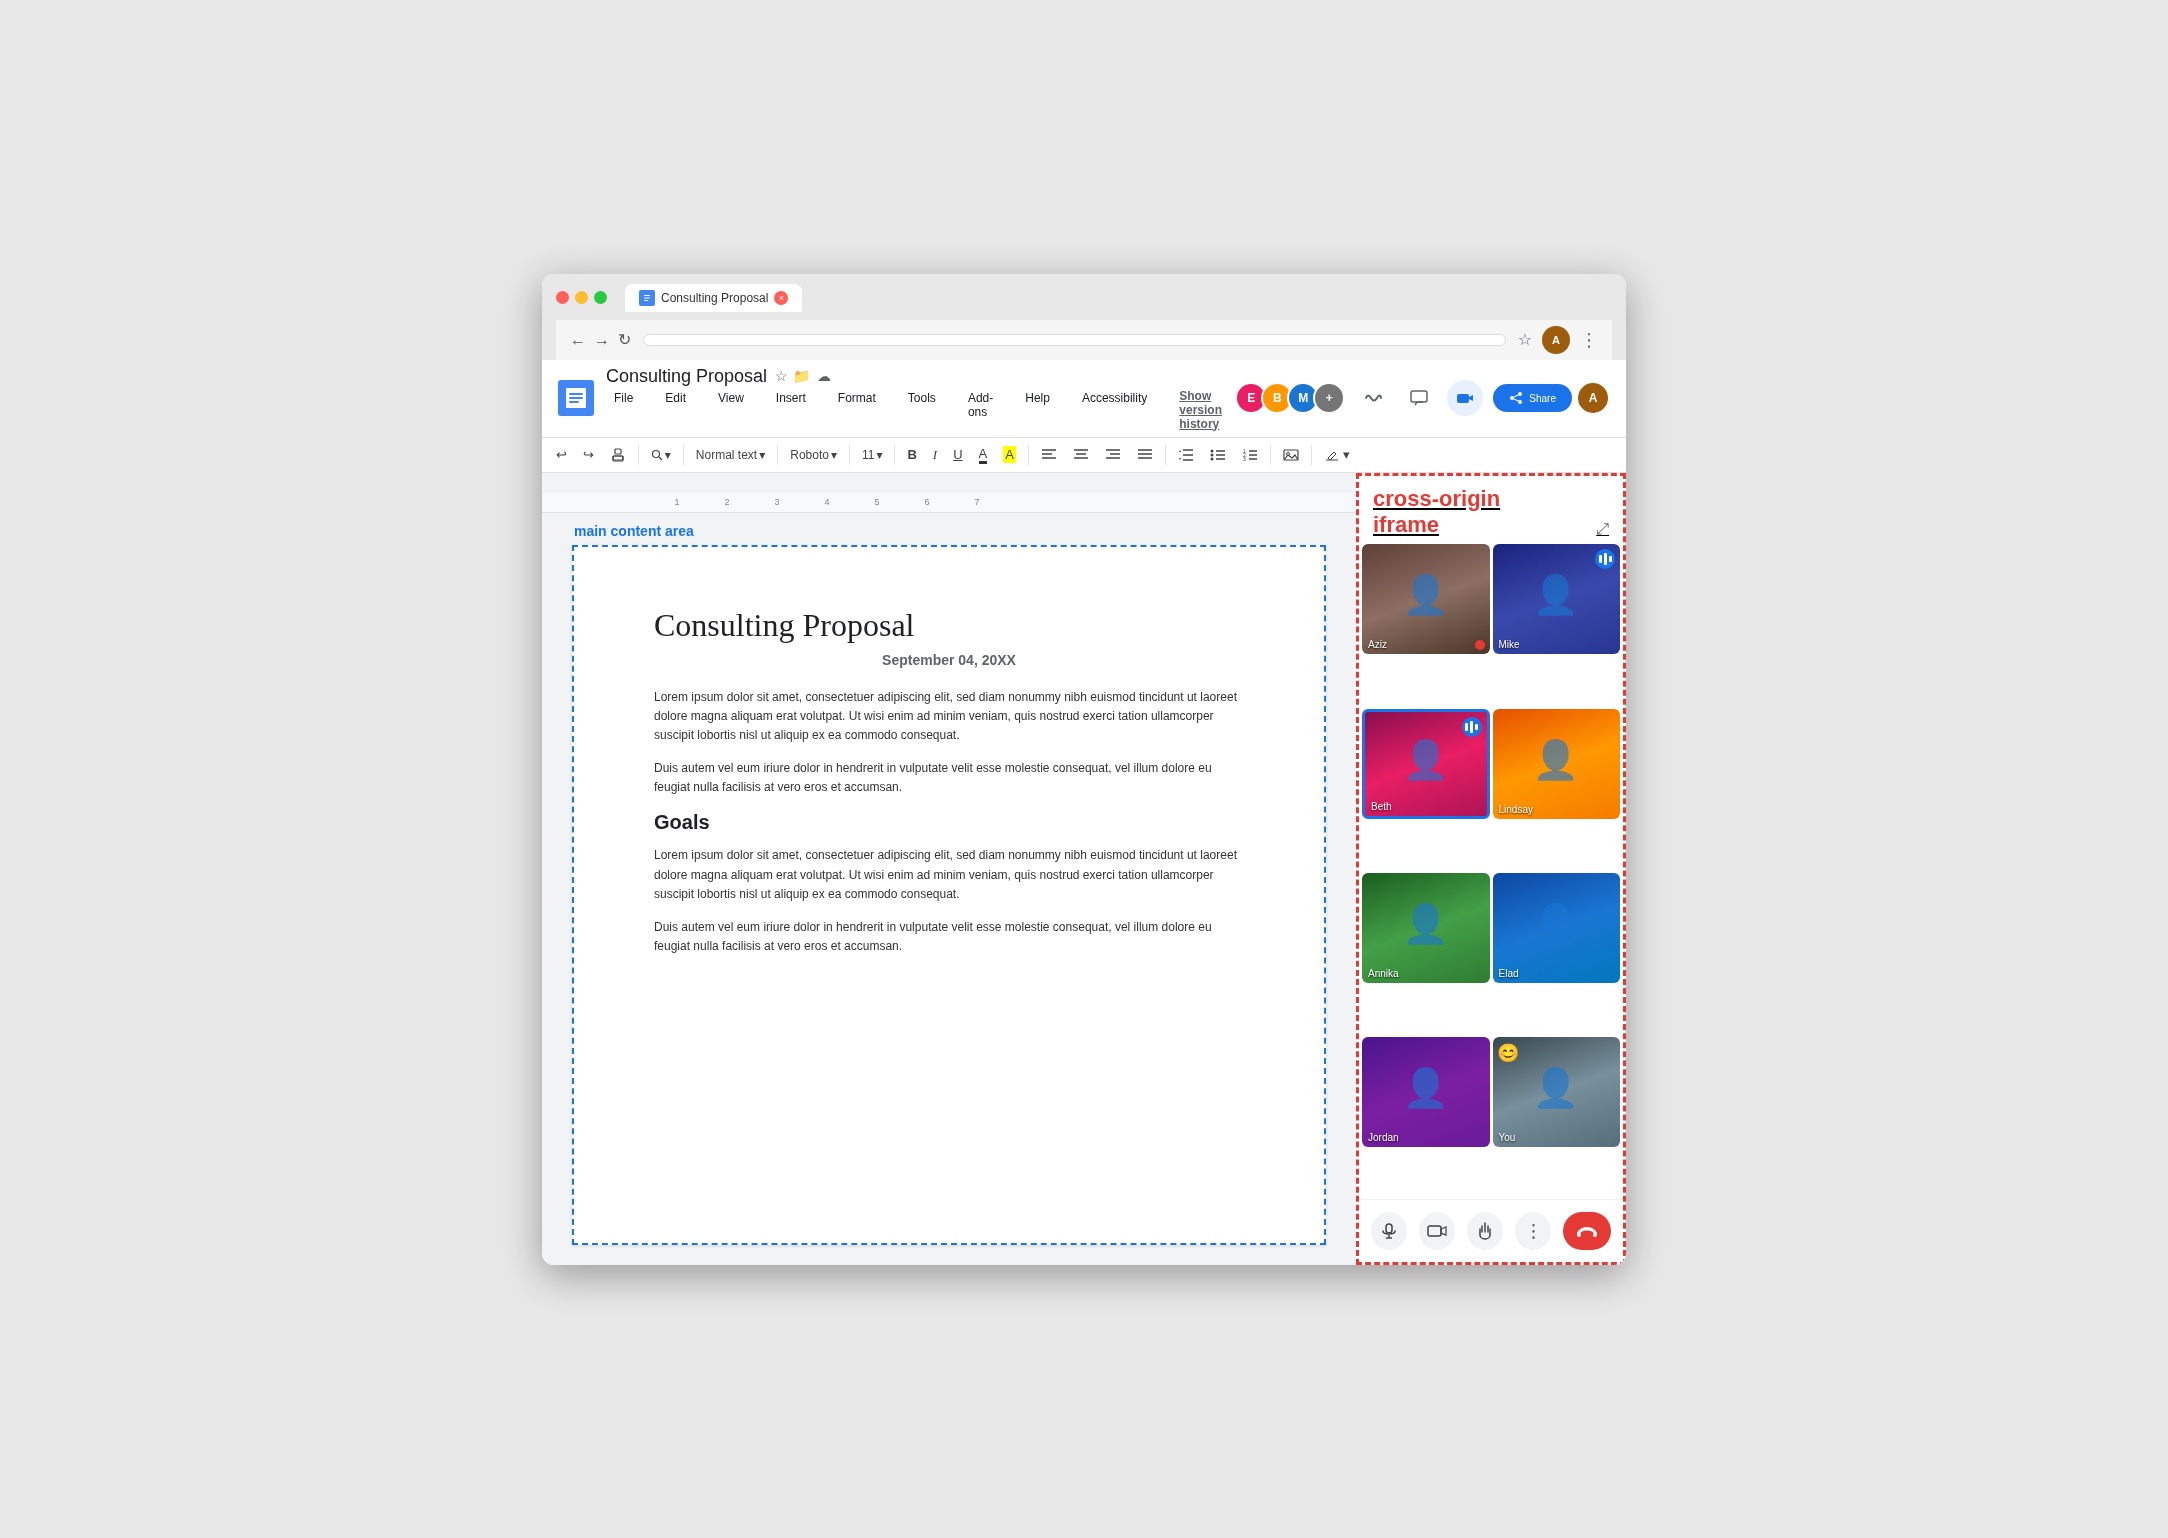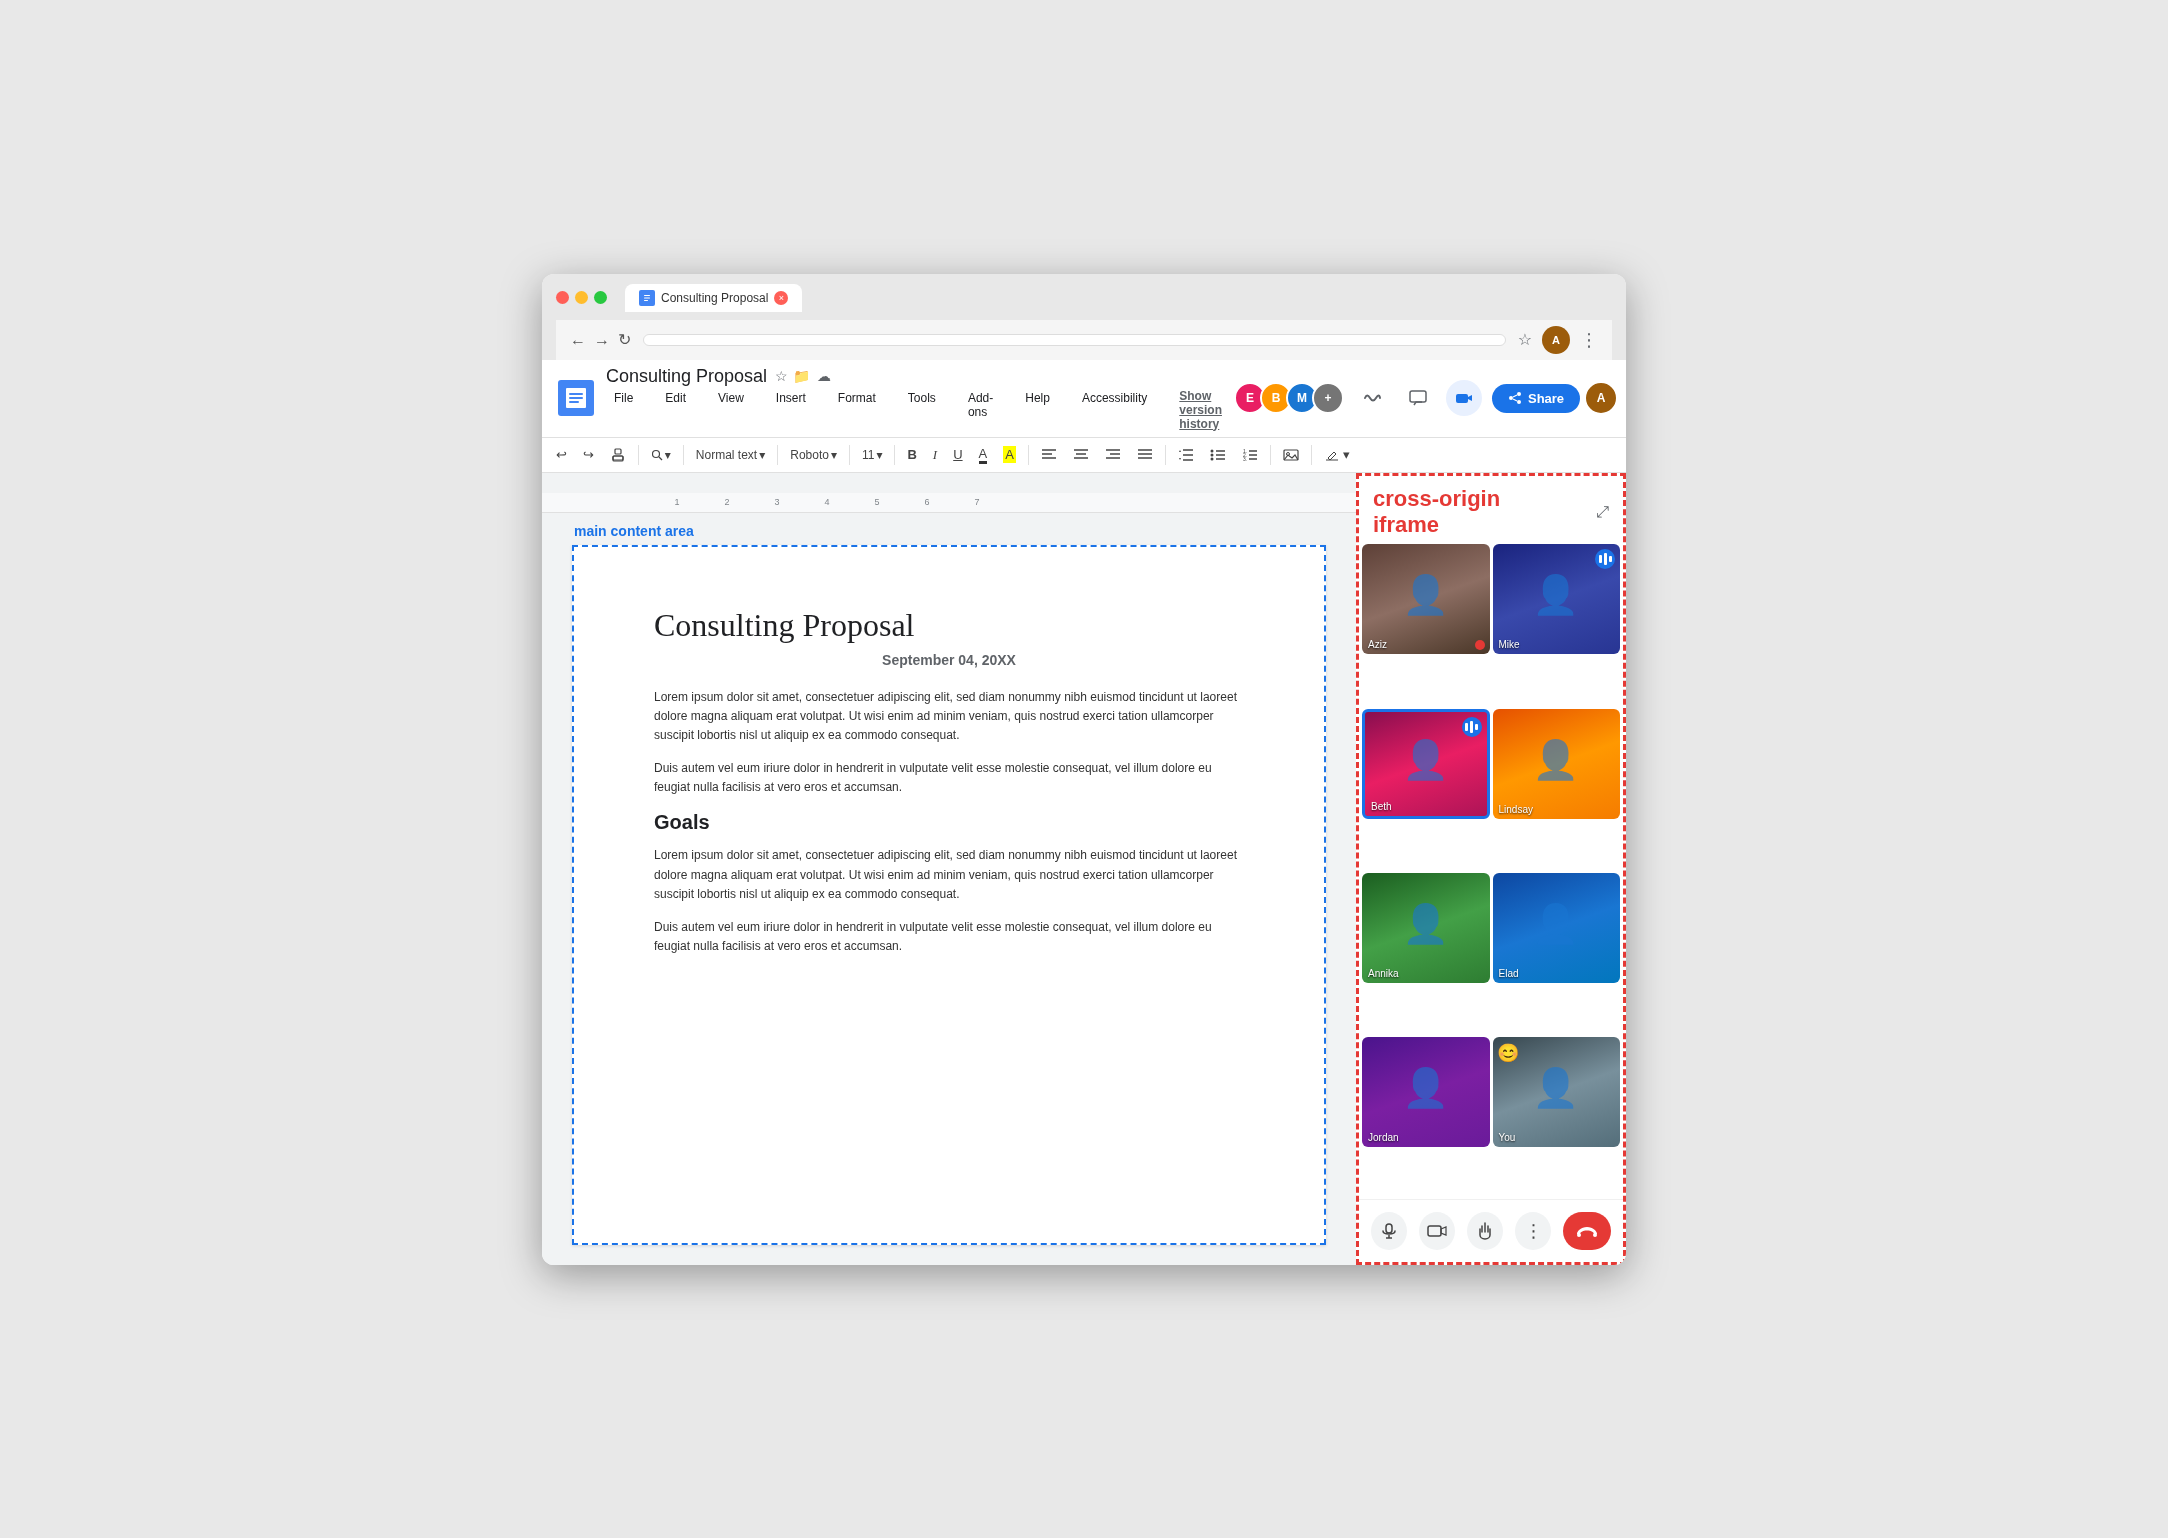--- a/index.html
+++ b/index.html
@@ -230,22 +230,22 @@
       color: #5f6368;
       font-size: 18px;
     }
 
     .share-btn {
       background: #1a73e8;
       color: white;
       border: none;
       border-radius: 20px;
       padding: 7px 16px;
-      font-size: 13px;
-      font-weight: 700;
+      font-size: 10px;
+      font-weight: 400;
       cursor: pointer;
       display: flex;
       align-items: center;
       gap: 6px;
     }
 
     
     .toolbar {
       background: #ffffff;
       padding: 4px 8px;
@@ -379,22 +379,23 @@
       background: #fff;
       border: 3px dashed #e53935;
       display: flex;
       flex-direction: column;
       position: relative;
     }
 
     .iframe-header {
       padding: 10px 14px 6px;
       display: flex;
-      align-items: center;
+      align-items: flex-end;
       justify-content: space-between;
+      text-decoration: underline;
     }
 
     .iframe-title-text {
       font-size: 22px;
       font-weight: bold;
       color: #e53935;
       line-height: 1.2;
     }
 
     .iframe-expand-icon {

